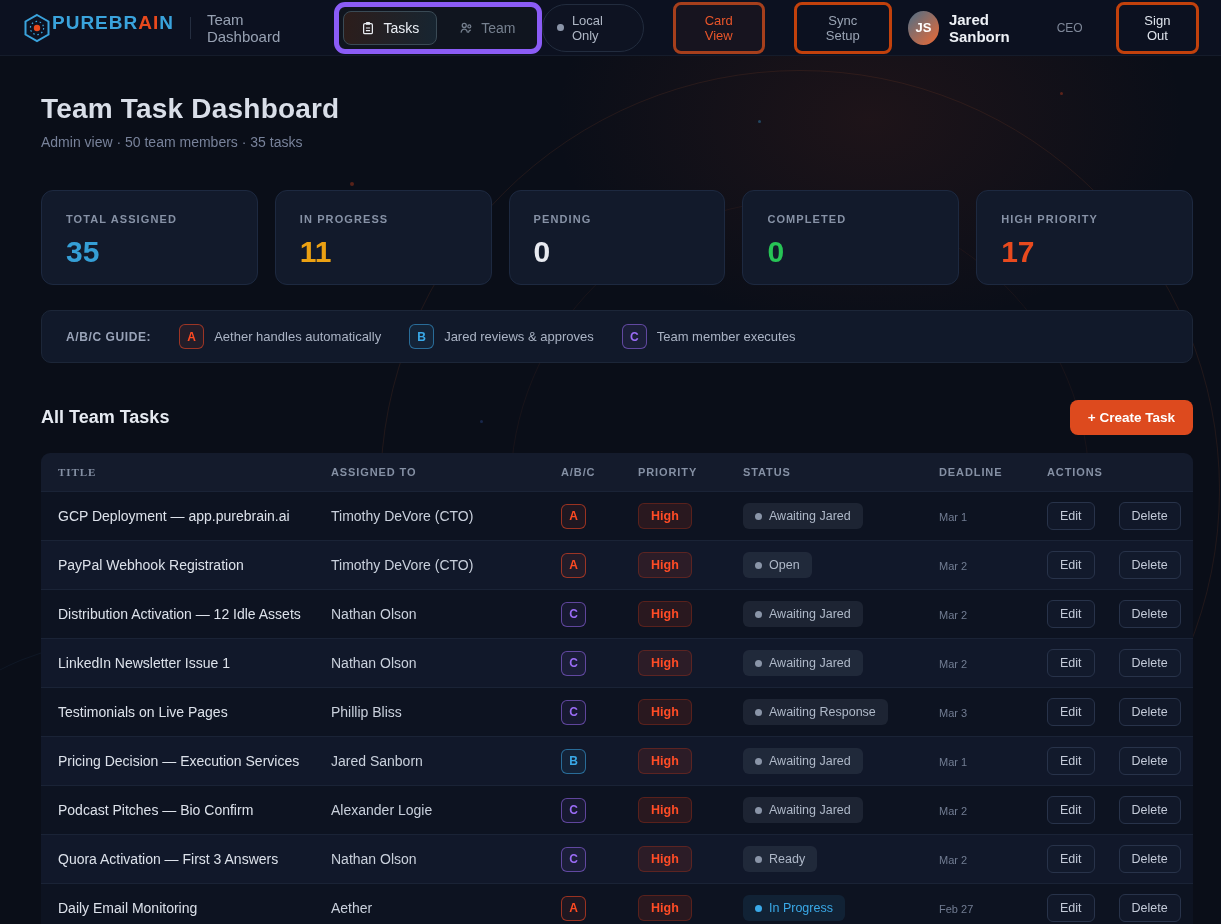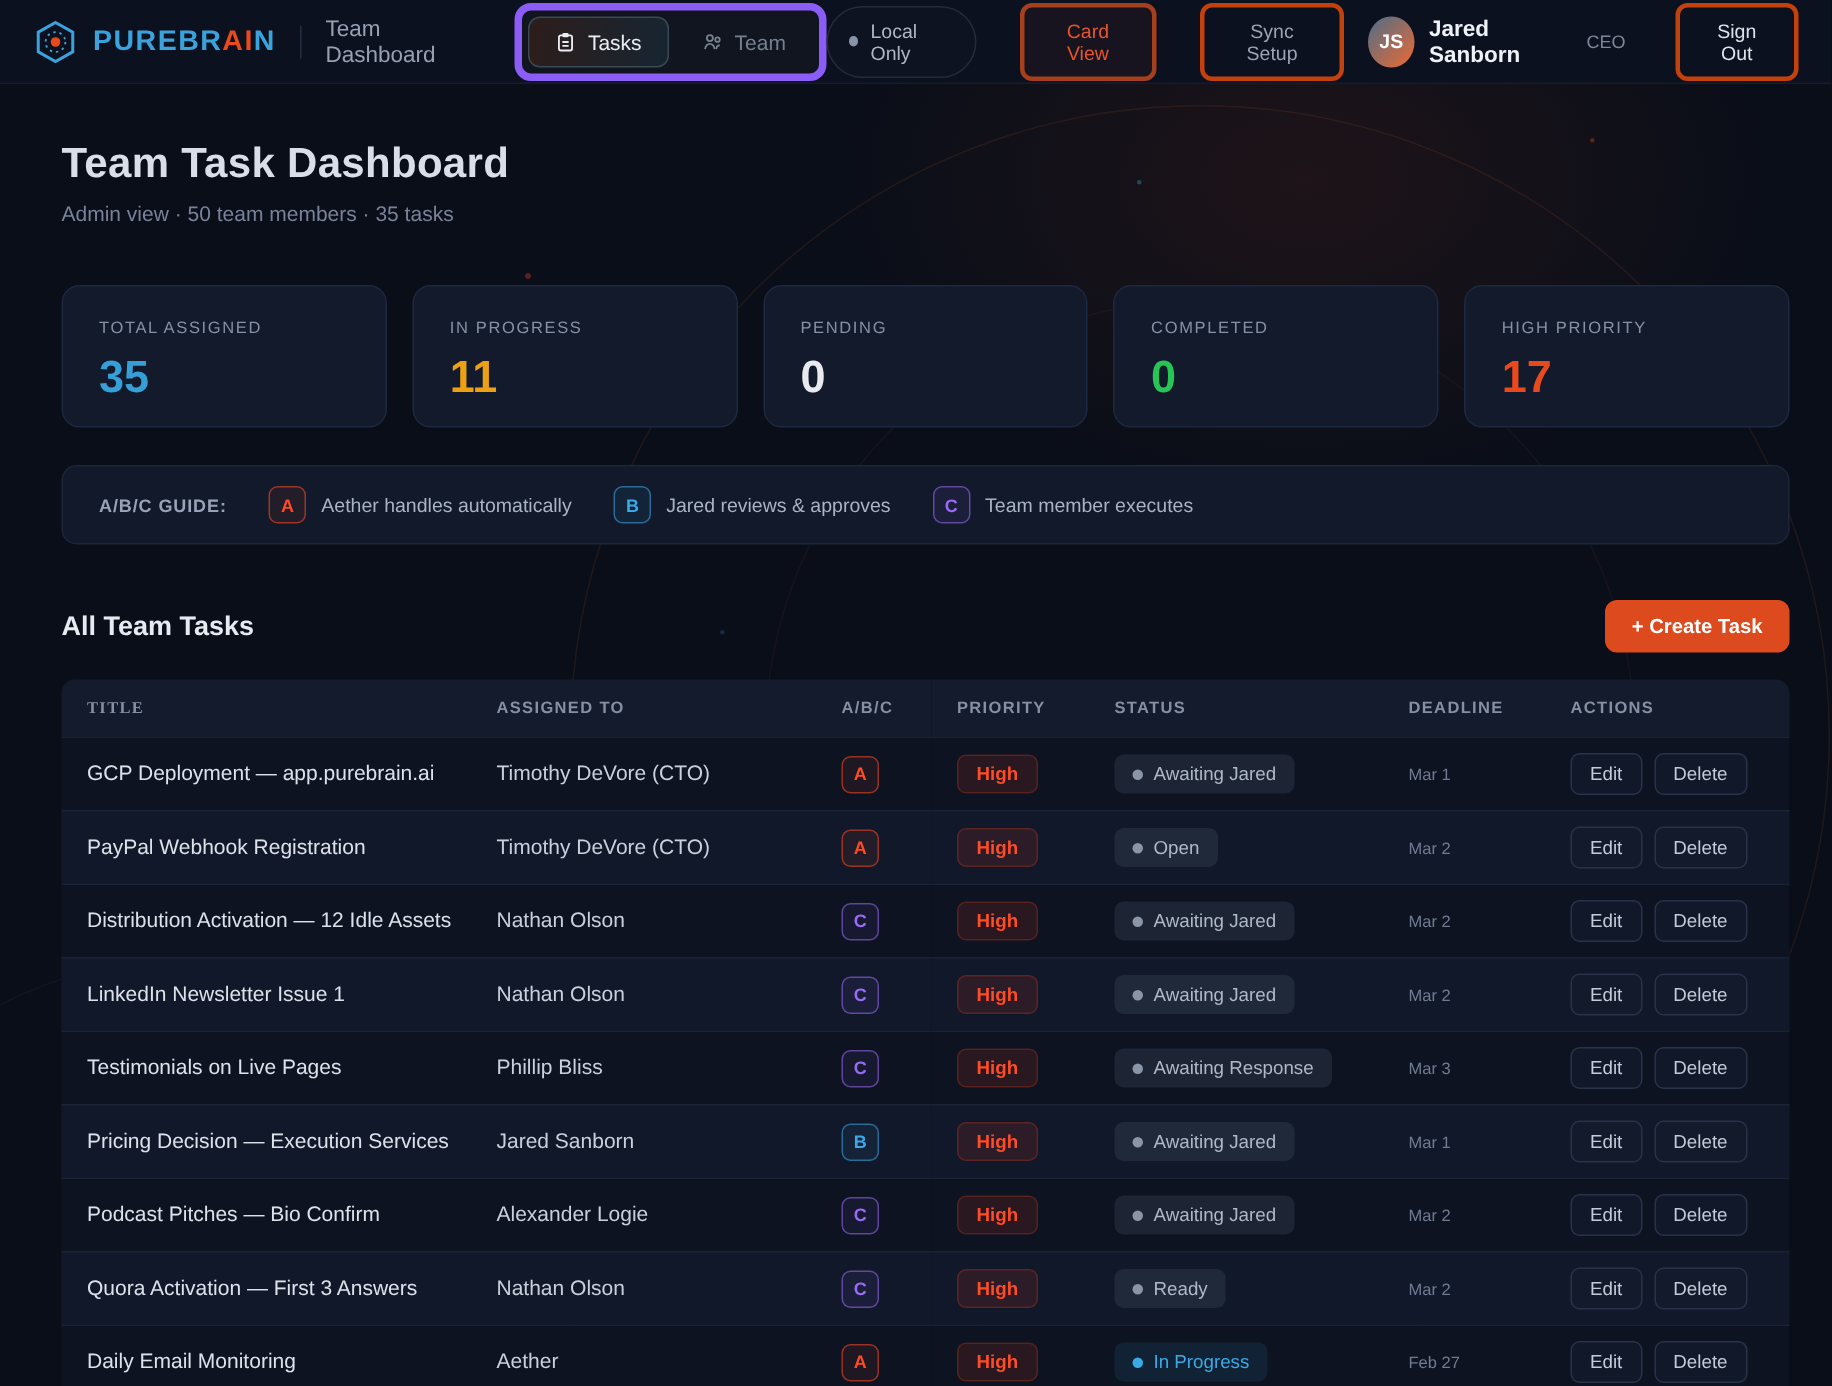--- a/index.html
+++ b/index.html
@@ -17,21 +17,21 @@
   .ring { position:absolute; border-radius:50%; border:1px solid rgba(195,95,48,0.13); }
   .ring.r1 { width:840px; height:840px; left:380px; top:70px; }
   .ring.r2 { width:580px; height:580px; left:510px; top:200px; border-color:rgba(195,95,48,0.08); }
   .ring.r3 { width:520px; height:520px; left:-140px; top:640px; border-color:rgba(70,120,175,0.09); }
   .dot-p { position:absolute; border-radius:50%; opacity:.35; }
   
   .navbar {
     position:relative; z-index:2; height:56px; display:flex; align-items:center;
     padding:0 22px; background:#0c1120; border-bottom:1px solid #151c2b;
   }
-  .brand { display:flex; align-items:center; gap:10px; }
+  .brand { display:flex; align-items:flex-start; }
   .brand-name { font-size:19px; font-weight:bold; letter-spacing:1px; color:#3aa3dc; }
   .brand-name .accent { color:#e8491d; }
   .nav-divider { width:1px; height:22px; background:#252e40; margin:0 16px; }
   .nav-subtitle { font-size:15px; color:#97a1b2; }
   .tab-group {
     display:flex; gap:4px; margin-left:18px; background:#10151f;
     border:5px solid #8b5cf6; border-radius:11px; padding:4px;
   }
   .tab { display:flex; align-items:center; gap:8px; font-size:14px; padding:8px 17px;
          border-radius:8px; color:#76808f; cursor:pointer; background:transparent; border:1px solid transparent; }
@@ -52,21 +52,21 @@
   .avatar { width:34px; height:34px; border-radius:50%; display:flex; align-items:center; justify-content:center;
             background:linear-gradient(135deg,#5c6e80 10%, #dd6a3c 90%); color:#fff; font-size:13px; font-weight:bold; }
   .user-name { font-size:15px; font-weight:bold; color:#eef1f6; }
   .user-role { font-size:12px; color:#7e8798; margin-left:2px; }
   
   .container { position:relative; z-index:1; margin:0 28px 0 41px; }
   .page-title { margin-top:37px; font-size:28px; font-weight:bold; color:#d9dee8; letter-spacing:.2px; }
   .page-subtitle { margin-top:9px; font-size:14px; color:#78829a; }
   .stats-grid { margin-top:40px; display:grid; grid-template-columns:repeat(5,1fr); gap:17px; }
   .stat-card { background:#121a2b; border:1px solid #1d2940; border-radius:12px; padding:22px 24px; height:95px; }
-  .stat-label { font-size:11px; font-weight:normal; letter-spacing:1.1px; color:#8792a6; }
+  .stat-label { font-size:11px; font-weight:bold; letter-spacing:1.1px; color:#8792a6; }
   .stat-value { margin-top:10px; font-size:30px; font-weight:bold; }
   .stat-value.c0 { color:#359fd6; }
   .stat-value.c1 { color:#eba113; }
   .stat-value.c2 { color:#e8eaf0; }
   .stat-value.c3 { color:#27c456; }
   .stat-value.c4 { color:#e84a1e; }
   
   .guide-bar { margin-top:25px; background:#11192a; border:1px solid #1c2638; border-radius:10px;
                padding:13px 24px; display:flex; align-items:center; gap:14px; }
   .guide-label { font-size:12px; font-weight:bold; letter-spacing:.6px; color:#99a3b8; margin-right:14px; }
@@ -96,21 +96,21 @@
   .t-assigned { font-size:14px; color:#c9d0dc; }
   .t-deadline { font-size:11px; color:#717c92; }
   .priority-badge { display:inline-block; padding:5px 12px; border-radius:6px; font-size:12.5px; font-weight:bold;
                     color:#ff4c26; background:rgba(234,60,20,.13); border:1px solid rgba(234,60,20,.25); }
   .status-pill { display:inline-flex; align-items:center; gap:7px; padding:6px 12px; border-radius:6px; font-size:12.5px; }
   .status-pill .sdot { width:7px; height:7px; border-radius:50%; }
   .status-gray { background:rgba(148,163,184,.12); color:#aeb8c8; }
   .status-gray .sdot { background:#8a95a8; }
   .status-blue { background:rgba(56,169,232,.10); color:#3aa9e8; }
   .status-blue .sdot { background:#3aa9e8; }
-  .row-actions { display:flex; gap:8px; }
+  .row-actions { display:flex; gap:24px; }
   .action-btn { padding:6px 12px; border-radius:6px; border:1px solid #28334a; background:rgba(20,28,46,.6);
                 color:#c3cad8; font-size:12.5px; cursor:pointer; font-family:inherit; }
 </style>
 </head>
 <body>
 
 <div class="bg-layer">
   <div class="glow"></div>
   <div class="ring r1"></div>
   <div class="ring r2"></div>

